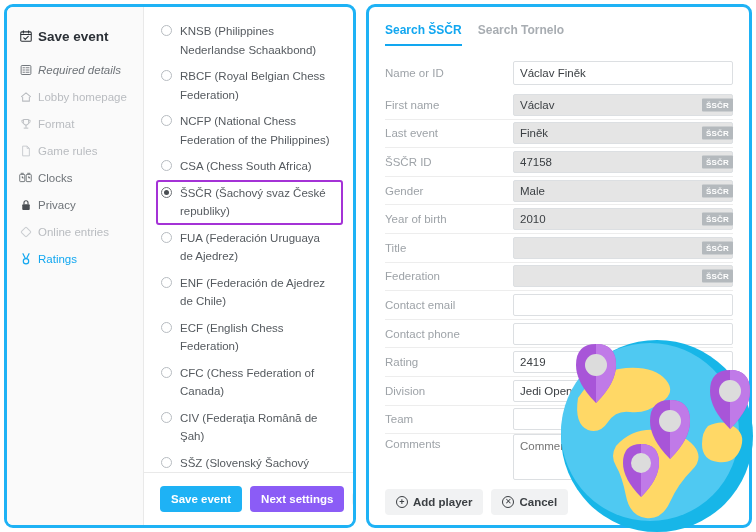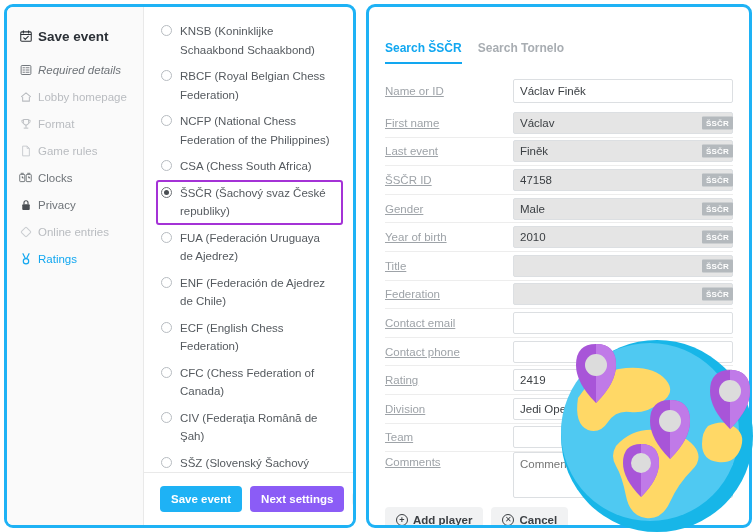--- a/index.html
+++ b/index.html
@@ -117,33 +117,33 @@
     border:1.4px solid #3c4044;box-sizing:border-box;
     display:inline-flex;align-items:center;justify-content:center;
     font-size:9px;line-height:1;font-weight:bold;
   }
 
   
   .right-inner{position:absolute;inset:0;padding:16px 16px 0 16px;box-sizing:border-box;}
   .tabs{display:flex;gap:16px;margin-bottom:2px;}
   .tab{
     font-size:12px;font-weight:bold;color:#a8adb2;
-    padding-bottom:7px;cursor:pointer;white-space:nowrap;margin-top:18px;
+    padding-bottom:7px;cursor:pointer;white-space:nowrap;
   }
   .tab.active{color:#12a7f0;border-bottom:2.5px solid #12a7f0;}
   .form{margin-top:9px;}
   .frow{
     display:flex;align-items:center;
     height:27.6px;
     border-bottom:1px solid #ededed;
   }
   .frow.first{border-bottom:none;height:36px;}
   .flabel{
     width:128px;flex:0 0 128px;
-    font-size:11.5px;color:#9ea3a8;text-decoration:underline;
+    font-size:11.5px;color:#9ea3a8;
   }
   .fctl{flex:1;position:relative;display:flex;align-items:center;}
   .inp{
     width:100%;box-sizing:border-box;
     border:1px solid #dcdfe2;border-radius:2px;
     background:#ffffff;
     font-family:inherit;font-size:11.5px;color:#3c4044;
     padding:4px 6px;height:22px;
     outline:none;
   }
@@ -279,21 +279,21 @@
           </span>
           <span>Ratings</span>
         </div>
 
       </div>
 
       <div class="fed-wrap">
         <div class="fed-list" id="fed-list">
             <div class="fed-row">
               <span class="radio"></span>
-              <span class="fed-label">KNSB (Koninklijke Schaakbond Schaakbond)</span>
+              <span class="fed-label">KNSB (Philippines Nederlandse Schaakbond)</span>
             </div>
             <div class="fed-row">
               <span class="radio"></span>
               <span class="fed-label">RBCF (Royal Belgian Chess Federation)</span>
             </div>
             <div class="fed-row">
               <span class="radio"></span>
               <span class="fed-label">NCFP (National Chess Federation of the Philippines)</span>
             </div>
             <div class="fed-row">

